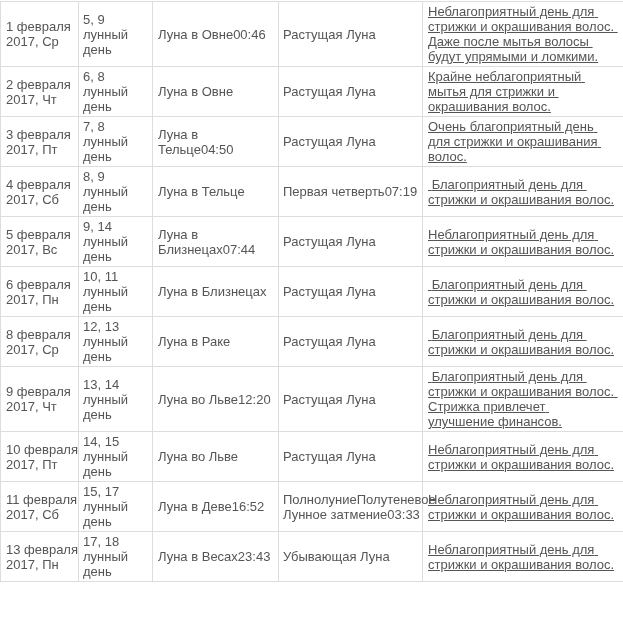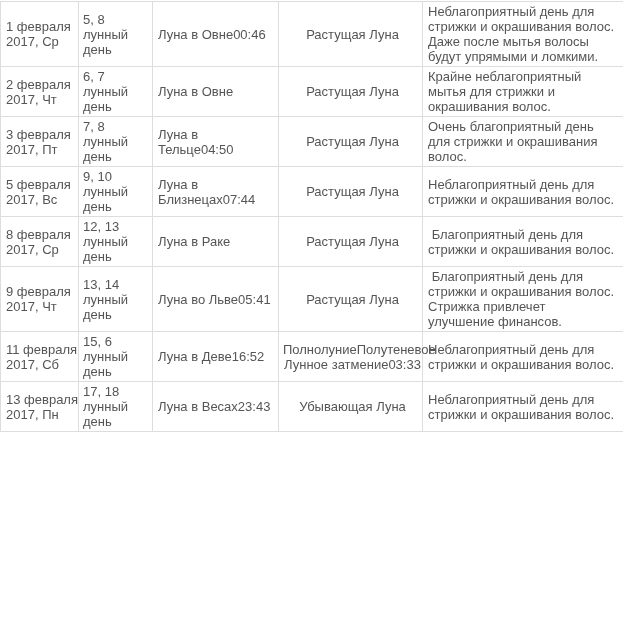--- a/index.html
+++ b/index.html
@@ -32,81 +32,102 @@
   }
   
   col.c1 { width: 78px; }
   col.c2 { width: 74px; }
   col.c3 { width: 126px; }
   col.c4 { width: 144px; }
   col.c5 { width: 201px; }
   td.c1 { padding: 2px 0 2px 5px; }
   td.c2 { padding: 2px 0 2px 4px; }
   td.c3 { padding: 2px 1px 2px 5px; }
-  td.c4 { padding: 2px 0 2px 4px; text-align: center; }
-  td.c5 { padding: 2px 8px 2px 5px; }
+  td.c4 { padding: 2px 0 2px 4px; }
+  td.c5 { padding: 2px 8px 2px 5px; text-decoration: underline; }
 </style>
 </head>
 <body>
 
 <div id="viewport">
   <table class="lunar">
     <colgroup>
       <col class="c1">
       <col class="c2">
       <col class="c3">
       <col class="c4">
       <col class="c5">
     </colgroup>
     <tbody id="table-body">
         <tr>
           <td class="c1">1 февраля 2017, Ср</td>
-          <td class="c2">5, 8 лунный день</td>
+          <td class="c2">5, 9 лунный день</td>
           <td class="c3">Луна в Овне00:46</td>
           <td class="c4">Растущая Луна</td>
           <td class="c5">Неблагоприятный день для стрижки и окрашивания волос. Даже после мытья волосы будут упрямыми и ломкими.</td>
         </tr>
         <tr>
           <td class="c1">2 февраля 2017, Чт</td>
-          <td class="c2">6, 7 лунный день</td>
+          <td class="c2">6, 8 лунный день</td>
           <td class="c3">Луна в Овне</td>
           <td class="c4">Растущая Луна</td>
           <td class="c5">Крайне неблагоприятный мытья для стрижки и окрашивания волос.</td>
         </tr>
         <tr>
           <td class="c1">3 февраля 2017, Пт</td>
           <td class="c2">7, 8 лунный день</td>
           <td class="c3">Луна в Тельце04:50</td>
           <td class="c4">Растущая Луна</td>
           <td class="c5">Очень благоприятный день для стрижки и окрашивания волос.</td>
         </tr>
         <tr>
+          <td class="c1">4 февраля 2017, Сб</td>
+          <td class="c2">8, 9 лунный день</td>
+          <td class="c3">Луна в Тельце</td>
+          <td class="c4">Первая четверть07:19</td>
+          <td class="c5"> Благоприятный день для стрижки и окрашивания волос.</td>
+        </tr>
+        <tr>
           <td class="c1">5 февраля 2017, Вс</td>
-          <td class="c2">9, 10 лунный день</td>
+          <td class="c2">9, 14 лунный день</td>
           <td class="c3">Луна в Близнецах07:44</td>
           <td class="c4">Растущая Луна</td>
           <td class="c5">Неблагоприятный день для стрижки и окрашивания волос.</td>
+        </tr>
+        <tr>
+          <td class="c1">6 февраля 2017, Пн</td>
+          <td class="c2">10, 11 лунный день</td>
+          <td class="c3">Луна в Близнецах</td>
+          <td class="c4">Растущая Луна</td>
+          <td class="c5"> Благоприятный день для стрижки и окрашивания волос.</td>
         </tr>
         <tr>
           <td class="c1">8 февраля 2017, Ср</td>
           <td class="c2">12, 13 лунный день</td>
           <td class="c3">Луна в Раке</td>
           <td class="c4">Растущая Луна</td>
           <td class="c5"> Благоприятный день для стрижки и окрашивания волос.</td>
         </tr>
         <tr>
           <td class="c1">9 февраля 2017, Чт</td>
           <td class="c2">13, 14 лунный день</td>
-          <td class="c3">Луна во Льве05:41</td>
+          <td class="c3">Луна во Льве12:20</td>
           <td class="c4">Растущая Луна</td>
           <td class="c5"> Благоприятный день для стрижки и окрашивания волос. Стрижка привлечет улучшение финансов.</td>
         </tr>
         <tr>
+          <td class="c1">10 февраля 2017, Пт</td>
+          <td class="c2">14, 15 лунный день</td>
+          <td class="c3">Луна во Льве</td>
+          <td class="c4">Растущая Луна</td>
+          <td class="c5">Неблагоприятный день для стрижки и окрашивания волос.</td>
+        </tr>
+        <tr>
           <td class="c1">11 февраля 2017, Сб</td>
-          <td class="c2">15, 6 лунный день</td>
+          <td class="c2">15, 17 лунный день</td>
           <td class="c3">Луна в Деве16:52</td>
           <td class="c4">ПолнолуниеПолутеневое Лунное затмение03:33</td>
           <td class="c5">Неблагоприятный день для стрижки и окрашивания волос.</td>
         </tr>
         <tr>
           <td class="c1">13 февраля 2017, Пн</td>
           <td class="c2">17, 18 лунный день</td>
           <td class="c3">Луна в Весах23:43</td>
           <td class="c4">Убывающая Луна</td>
           <td class="c5">Неблагоприятный день для стрижки и окрашивания волос.</td>

